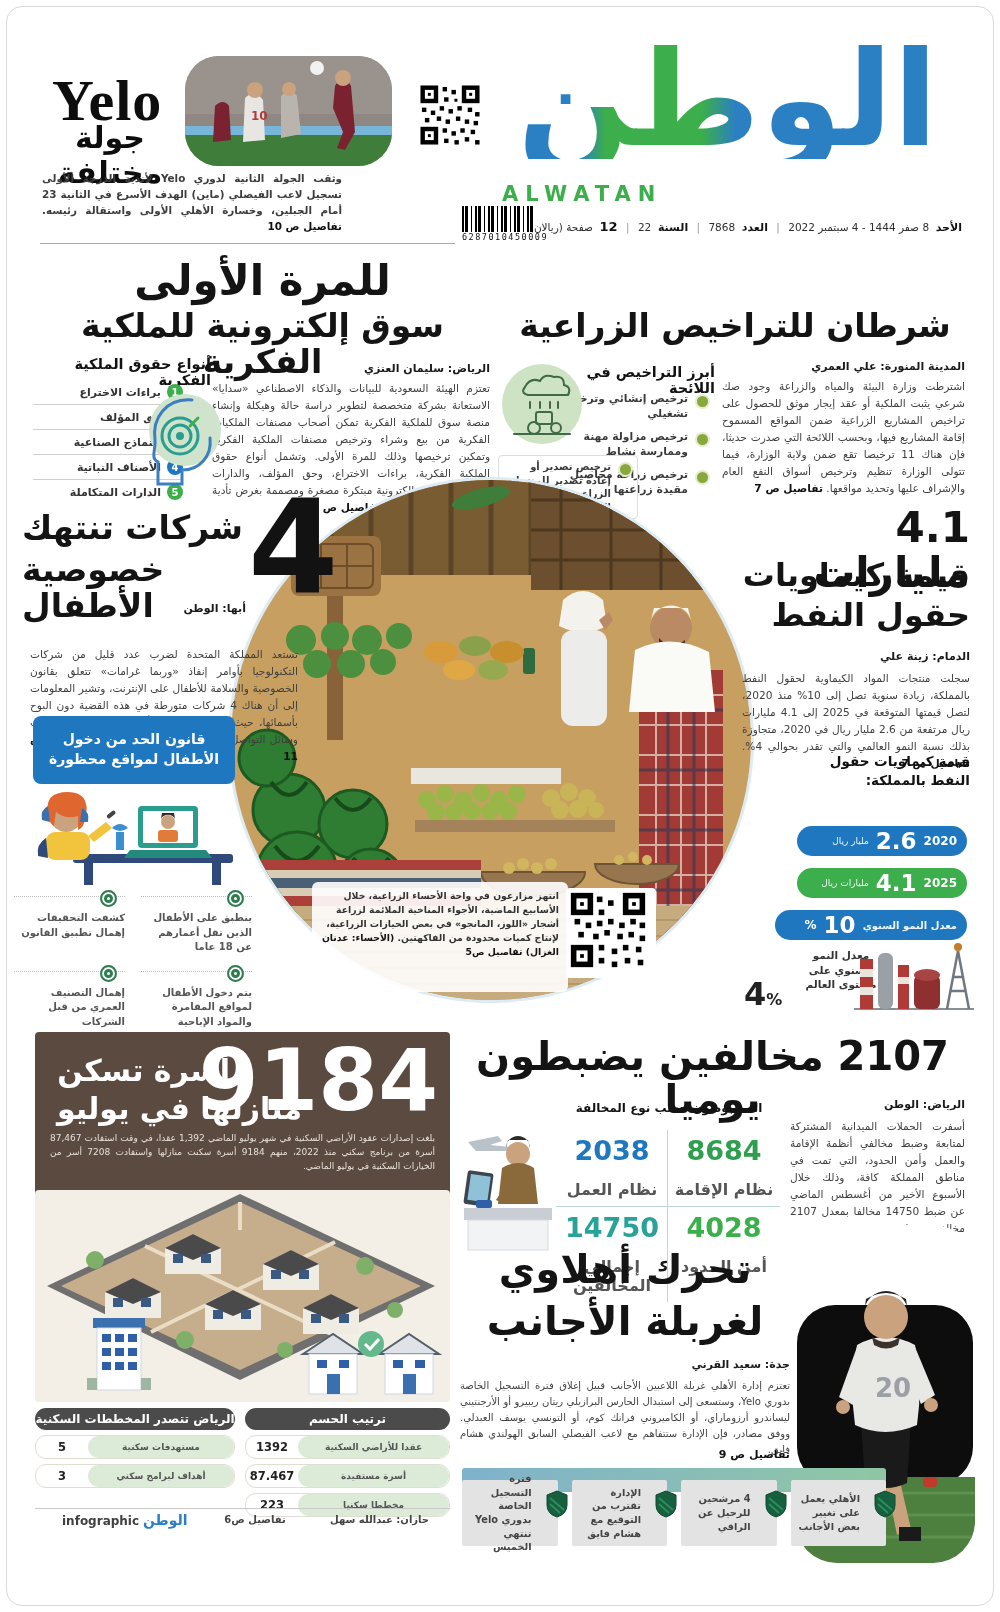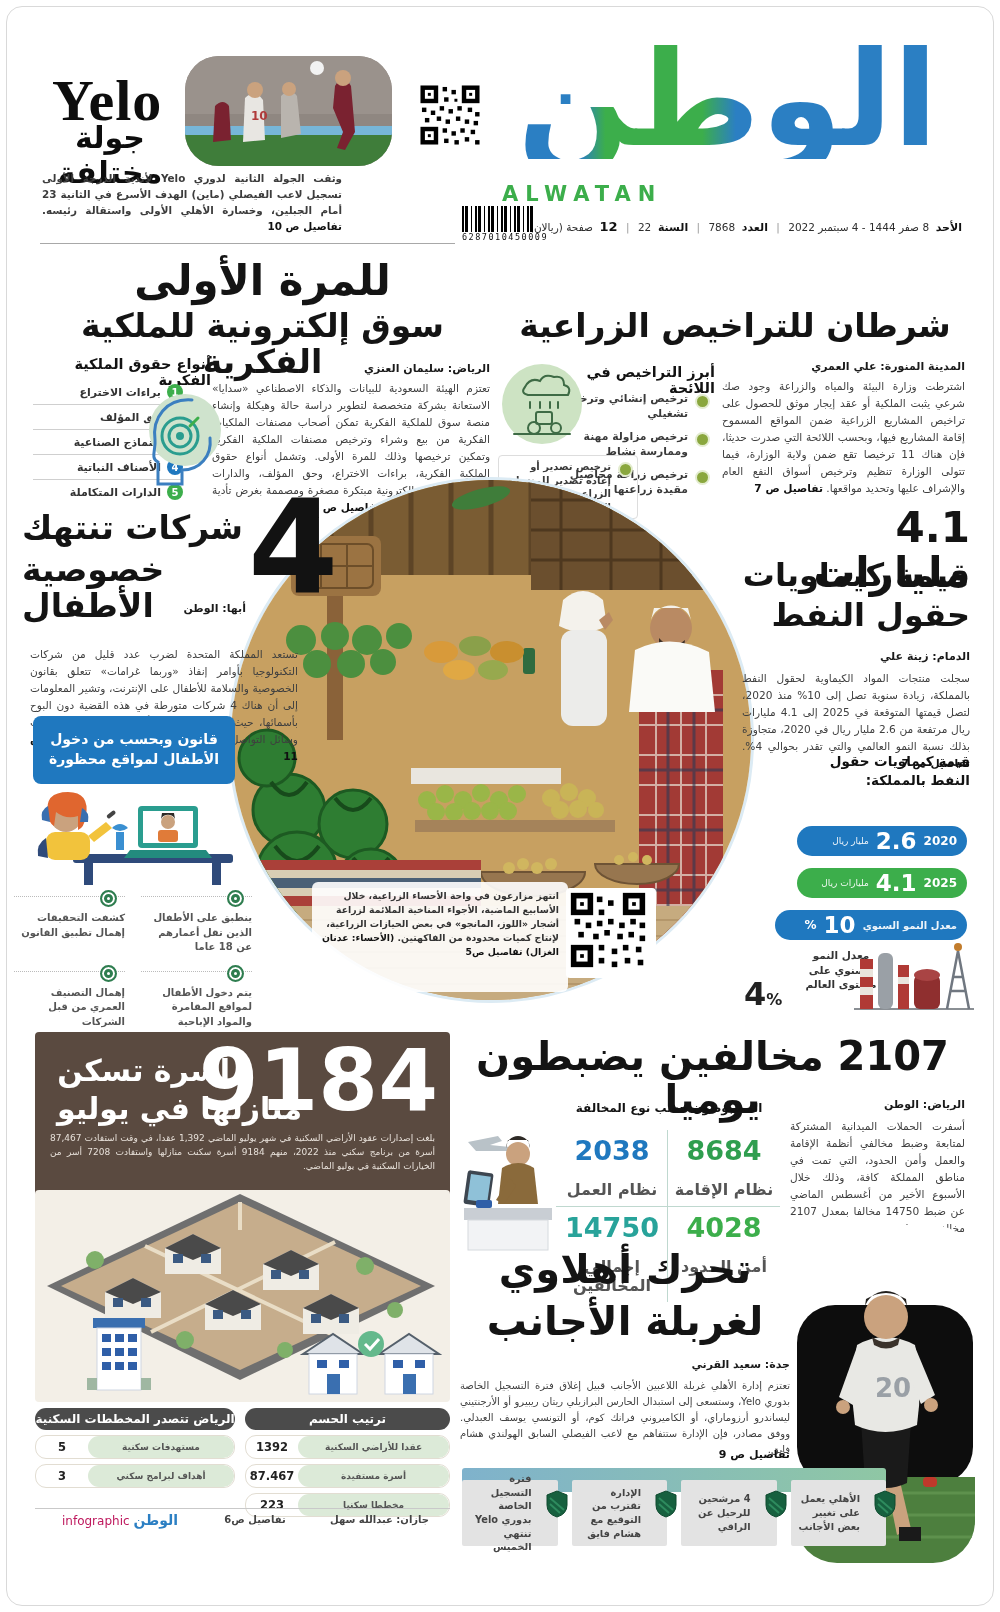--- a/index.html
+++ b/index.html
@@ -430,21 +430,21 @@
   </div>
 
   <div class="abs bignum" style="left:248px;top:492px;font-size:130px;">4</div>
   <div class="abs hl rtl" style="left:22px;top:510px;width:224px;text-align:left;font-size:33px;">شركات تنتهك</div>
   <div class="abs hl rtl" style="left:22px;top:552px;width:224px;text-align:left;font-size:33px;">خصوصية الأطفال</div>
   <div class="abs byline" style="left:28px;top:602px;width:218px;text-align:right;">أبها: الوطن</div>
   <div class="abs bodytxt" style="left:30px;top:622px;width:268px;margin-top:24px;">
     <span>تستعد المملكة المتحدة لضرب عدد قليل من شركات التكنولوجيا بأوامر إنفاذ «وربما غرامات» تتعلق بقانون الخصوصية والسلامة للأطفال على الإنترنت، وتشير المعلومات إلى أن هناك 4 شركات متورطة في هذه القضية دون البوح بأسمائها، حيث ذكرت السلطات أن اثنتين منها من شركات وسائل التواصل الاجتماعي وهي أسماء مألوفة.</span>
     <span class="details">تفاصيل ص 11</span>
   </div>
-  <div class="abs badge-blue" style="left:33px;top:716px;width:190px;height:56px;">قانون وبحسب من دخول الأطفال لمواقع محظورة</div>
+  <div class="abs badge-blue" style="left:33px;top:716px;width:190px;height:56px;">قانون الحد من دخول الأطفال لمواقع محظورة</div>
 
   <div class="abs" style="left:18px;top:778px;width:235px;height:110px;">
     <svg width="235" height="110" viewBox="0 0 235 110">
       <rect x="55" y="76" width="160" height="9" rx="3" fill="#2f4a7a"></rect>
       <rect x="66" y="85" width="9" height="22" fill="#2f4a7a"></rect>
         <rect x="194" y="85" width="9" height="22" fill="#2f4a7a"></rect>
       <rect x="120" y="28" width="60" height="42" rx="4" fill="#2a9d8f"></rect>
       <rect x="125" y="33" width="50" height="32" fill="#fff"></rect>
       <circle cx="150" cy="44" r="7" fill="#caa27e"></circle>
         <path d="M143 41 a8 8 0 0 1 14 0 l-1 -6 h-12z" fill="#2e2a26"></path>
@@ -637,21 +637,21 @@
       </div>
     <div class="tbl-row">
         <span class="val">3</span>
         <span class="lbl">أهداف لبرامج سكني</span>
       </div>
   </div>
   <div class="abs hrule" style="left:35px;top:1508px;width:415px;background:#c9c9c9;"></div>
   <div class="abs ig-foot" style="left:330px;top:1514px;width:120px;text-align:left;">جازان: عبدالله سهل</div>
   <div class="abs ig-foot details" style="left:210px;top:1514px;width:90px;text-align:center;">تفاصيل ص6</div>
   <div class="abs" style="left:62px;top:1512px;font-size:12px;direction:ltr;">
-    <span style="color:#be185d;font-weight:normal;">infographic</span>
+    <span style="color:#404040;font-weight:bold;">infographic</span>
     <span class="brand-ar" style="font-size:14px;">الوطن</span>
   </div>
 
   <div class="abs hl rtl" style="left:460px;top:1035px;width:505px;text-align:center;font-size:40px;">2107 مخالفين يضبطون يوميا</div>
   <div class="abs byline" style="left:790px;top:1098px;width:175px;text-align:right;">الرياض: الوطن</div>
   <div class="abs bodytxt" style="left:790px;top:1118px;width:175px;">
     <span>أسفرت الحملات الميدانية المشتركة لمتابعة وضبط مخالفي أنظمة الإقامة والعمل وأمن الحدود، التي تمت في مناطق المملكة كافة، وذلك خلال الأسبوع الأخير من أغسطس الماضي عن ضبط 14750 مخالفا بمعدل 2107 مخالفين يوميا.</span><br>
     <span class="details">تفاصيل ص 2</span>
   </div>
   <div class="abs stats-title" style="left:555px;top:1100px;width:228px;font-size:12px;">المضبوطون حسب نوع المخالفة</div>

